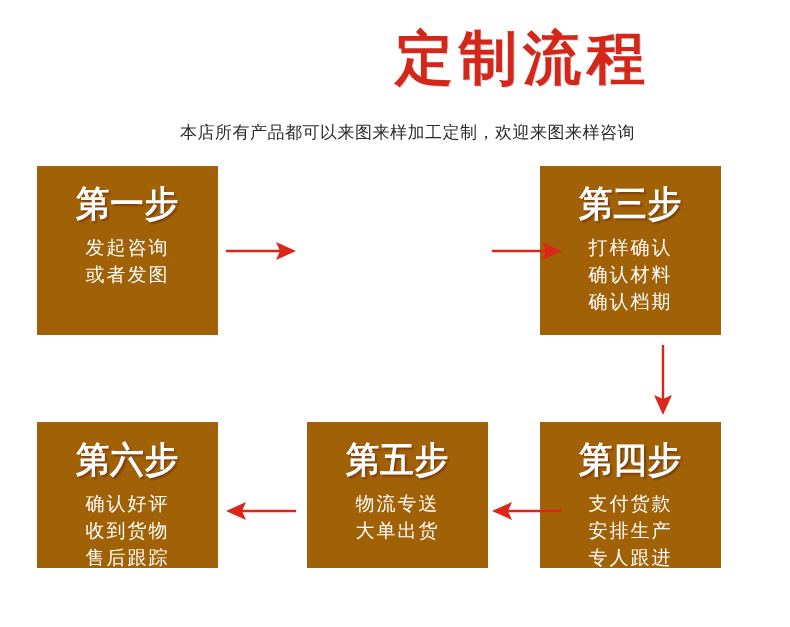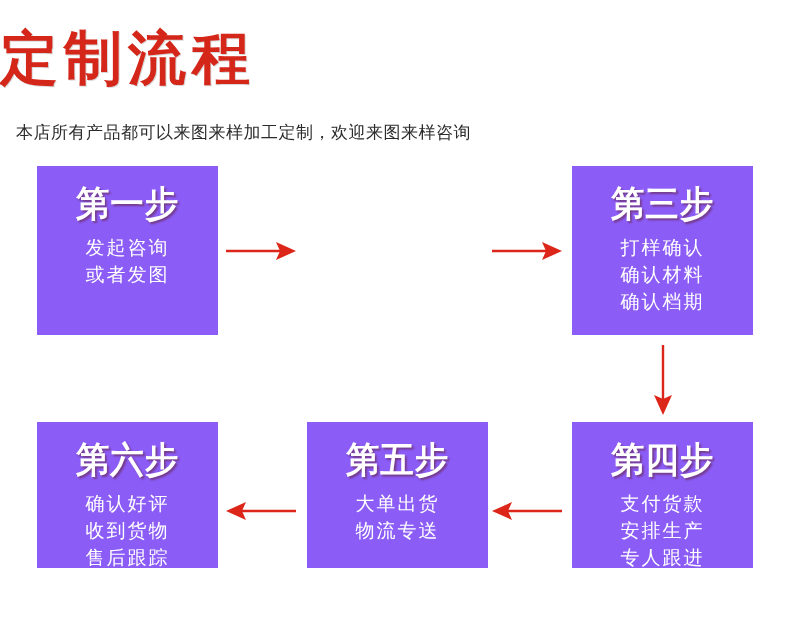--- a/index.html
+++ b/index.html
@@ -20,21 +20,21 @@
     height: 627px;
     background: #ffffff;
   }
 
   
   .header {
     position: absolute;
     top: 0;
     left: 0;
     width: 651px;
-    text-align: left;
+    text-align: right;
   }
   .main-title {
     margin: 0;
     padding-top: 26px;
     font-size: 58px;
     line-height: 64px;
     font-weight: 700;
     color: #d4271a;
     letter-spacing: 6px;
     text-shadow: 1px 1px 0 rgba(120,120,120,0.28);
@@ -47,30 +47,30 @@
     line-height: 22px;
     color: #2b2b2b;
     letter-spacing: 0.5px;
     font-family: "Liberation Sans", "DejaVu Sans", sans-serif;
   }
 
   
   .step-box {
     position: absolute;
     width: 181px;
-    background: #8b5cf6;
+    background: #a16207;
     box-sizing: border-box;
     text-align: center;
     color: #ffffff;
   }
   .step-box.row-top   { top: 166px; height: 169px; }
   .step-box.row-bot   { top: 422px; height: 146px; }
   .col-1 { left: 37px; }
   .col-2 { left: 307px; }
-  .col-3 { left: 572px; }
+  .col-3 { left: 540px; }
 
   .step-heading {
     margin: 0;
     padding-top: 16px;
     font-size: 36px;
     line-height: 44px;
     font-weight: 700;
     color: #ffffff;
     letter-spacing: 1px;
     text-shadow: 2px 2px 2px rgba(90,20,14,0.45);
@@ -137,22 +137,22 @@
     <ul class="step-lines">
       <li>确认好评</li>
       <li>收到货物</li>
       <li>售后跟踪</li>
     </ul>
   </div>
 
   <div class="step-box row-bot col-2">
     <h2 class="step-heading">第五步</h2>
     <ul class="step-lines">
+      <li>物流专送</li>
       <li>大单出货</li>
-      <li>物流专送</li>
     </ul>
   </div>
 
   <div class="step-box row-bot col-3">
     <h2 class="step-heading">第四步</h2>
     <ul class="step-lines">
       <li>支付货款</li>
       <li>安排生产</li>
       <li>专人跟进</li>
     </ul>

